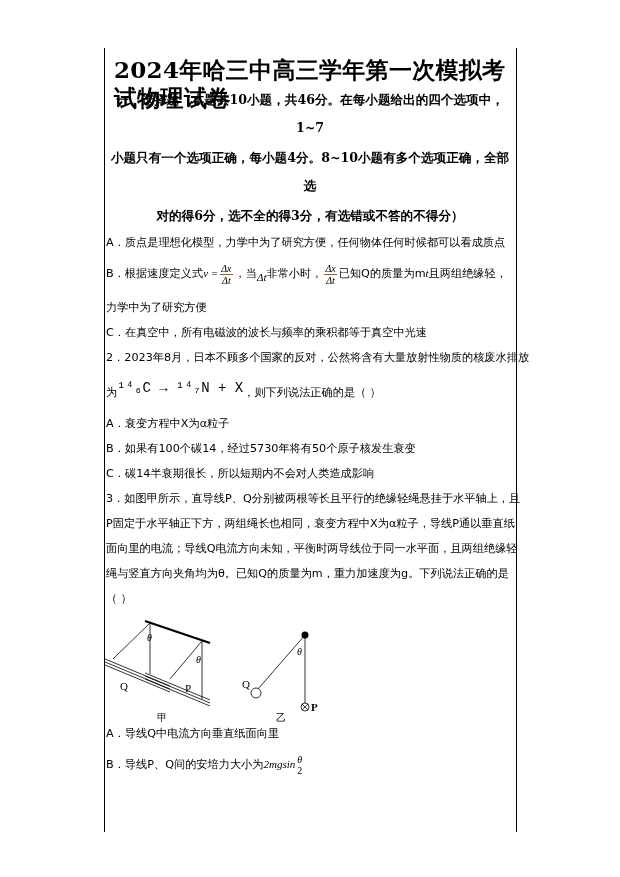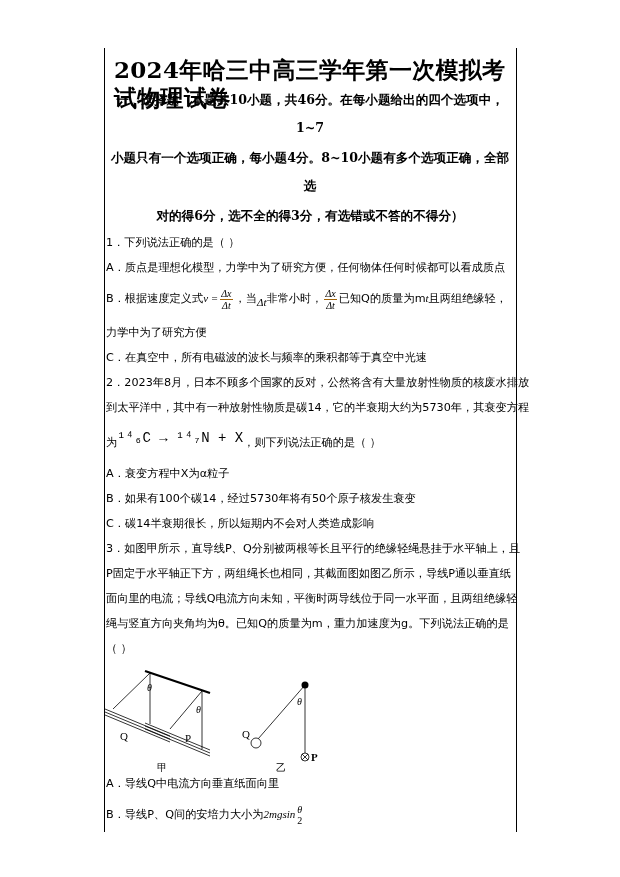--- a/index.html
+++ b/index.html
@@ -28,43 +28,41 @@
 <div class="content">
   <div class="title">2024年哈三中高三学年第一次模拟考试物理试卷</div>
 
   <div>
     <div class="section">一、选择题（本题共10小题，共46分。在每小题给出的四个选项中，1~7</div>
     <div class="section">小题只有一个选项正确，每小题4分。8~10小题有多个选项正确，全部选</div>
     <div class="section">对的得6分，选不全的得3分，有选错或不答的不得分）</div>
   </div>
 
   <div>
-    <div class="line">1．下列说法正确的是（    ）</div>
     <div class="line">A．质点是理想化模型，力学中为了研究方便，任何物体任何时候都可以看成质点</div>
     <div class="line tall">
       <span>B．根据速度定义式</span><span class="math">v =</span><span class="frac"><span class="n">Δx</span><span class="d">Δt</span></span><span>，当</span><span class="math" style="vertical-align:-4px">Δt</span><span>非常小时，</span><span class="frac"><span class="n">Δx</span><span class="d">Δt</span></span><span>已知Q的质量为m</span><span class="math">t</span><span>且两组绝缘轻，</span>
     </div>
     <div class="line">力学中为了研究方便</div>
     <div class="line">C．在真空中，所有电磁波的波长与频率的乘积都等于真空中光速</div>
   </div>
 
   <div>
     <div class="line">2．2023年8月，日本不顾多个国家的反对，公然将含有大量放射性物质的核废水排放</div>
-    <div class="line">到太平洋中，其中有一种放射性物质是碳14，它的半衰期大约为5730年，其衰变方程</div>
     <div class="line tall">
       <span>为</span><span class="eq">¹⁴₆C → ¹⁴₇N + X</span><span>，则下列说法正确的是（    ）</span>
     </div>
     <div class="line">A．衰变方程中X为α粒子</div>
     <div class="line">B．如果有100个碳14，经过5730年将有50个原子核发生衰变</div>
     <div class="line">C．碳14半衰期很长，所以短期内不会对人类造成影响</div>
   </div>
 
   <div>
     <div class="line">3．如图甲所示，直导线P、Q分别被两根等长且平行的绝缘轻绳悬挂于水平轴上，且</div>
-    <div class="line">P固定于水平轴正下方，两组绳长也相同，其截面图如图乙所示，导线P通以垂直纸</div>
+    <div class="line">P固定于水平轴正下方，两组绳长也相同，衰变方程中X为α粒子，导线P通以垂直纸</div>
     <div class="line">面向里的电流；导线Q电流方向未知，平衡时两导线位于同一水平面，且两组绝缘轻</div>
     <div class="line">绳与竖直方向夹角均为θ。已知Q的质量为m，重力加速度为g。下列说法正确的是</div>
     <div class="line">（    ）</div>
 
     <div class="diagram">
       <svg width="260" height="112" viewBox="0 0 260 112" style="position:absolute;left:-6px;top:0;">
 
         <line x1="45" y1="10" x2="110" y2="32" stroke="#000" stroke-width="2.2"></line>
         <line x1="50" y1="12" x2="13" y2="48" stroke="#000" stroke-width="0.8"></line>
         <line x1="50" y1="12" x2="50" y2="63" stroke="#000" stroke-width="0.8"></line>

